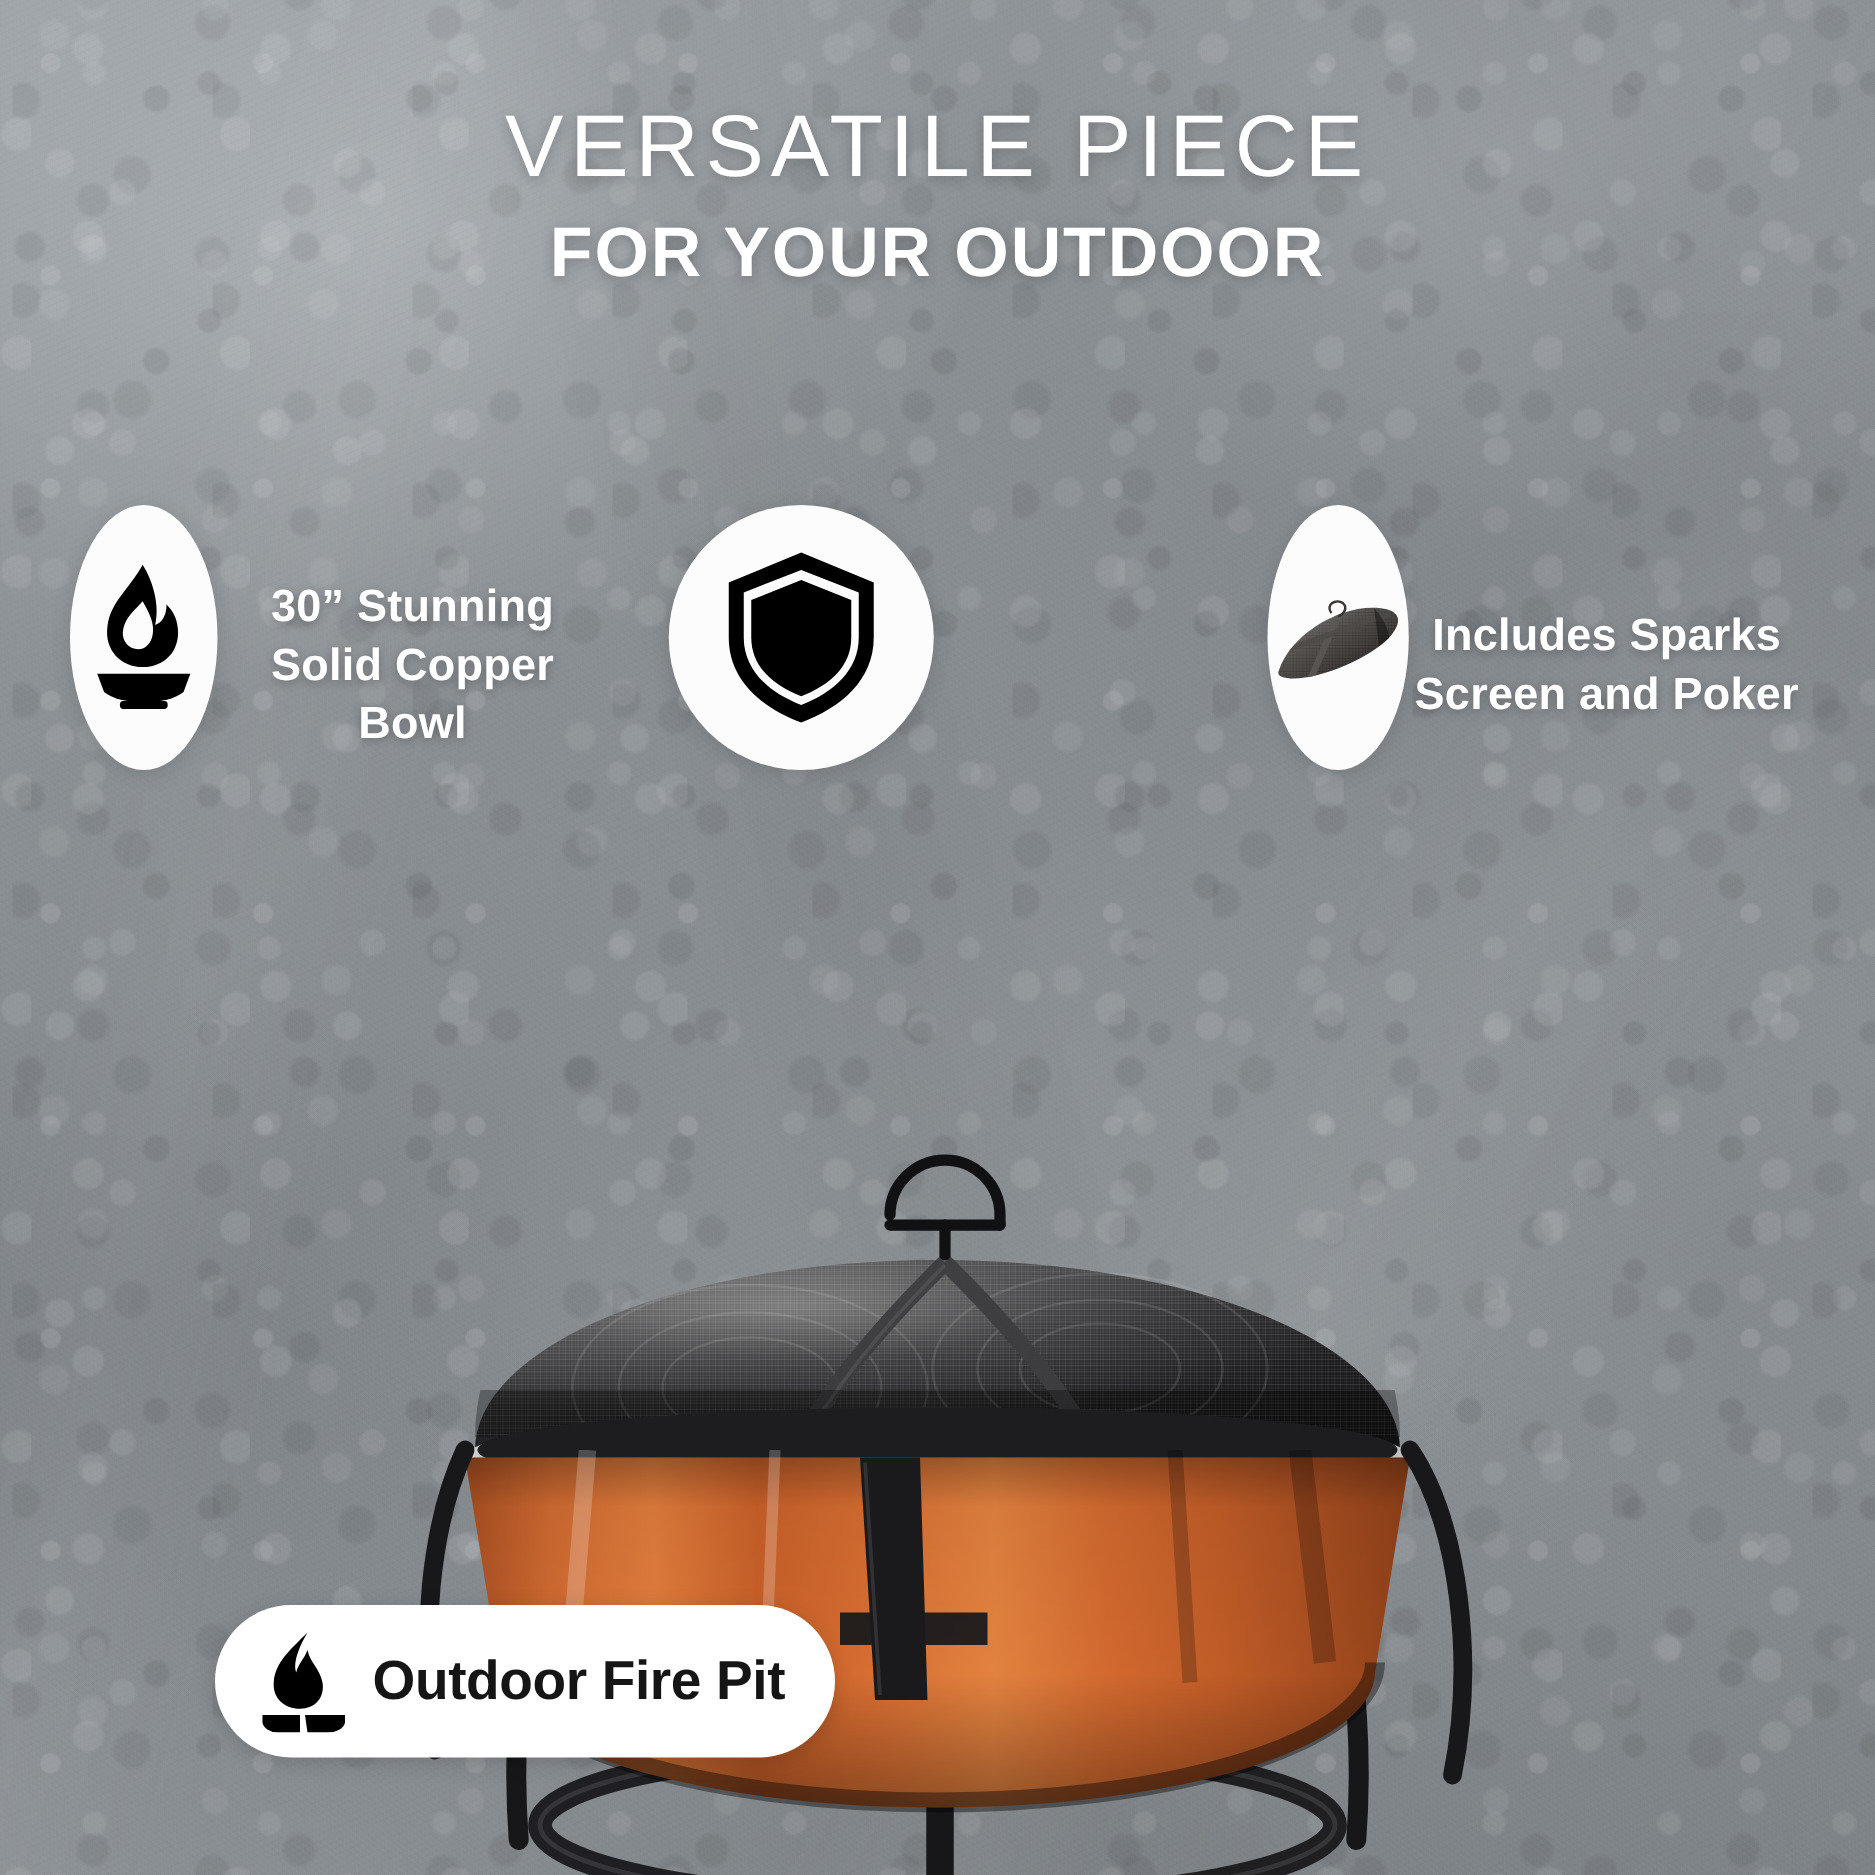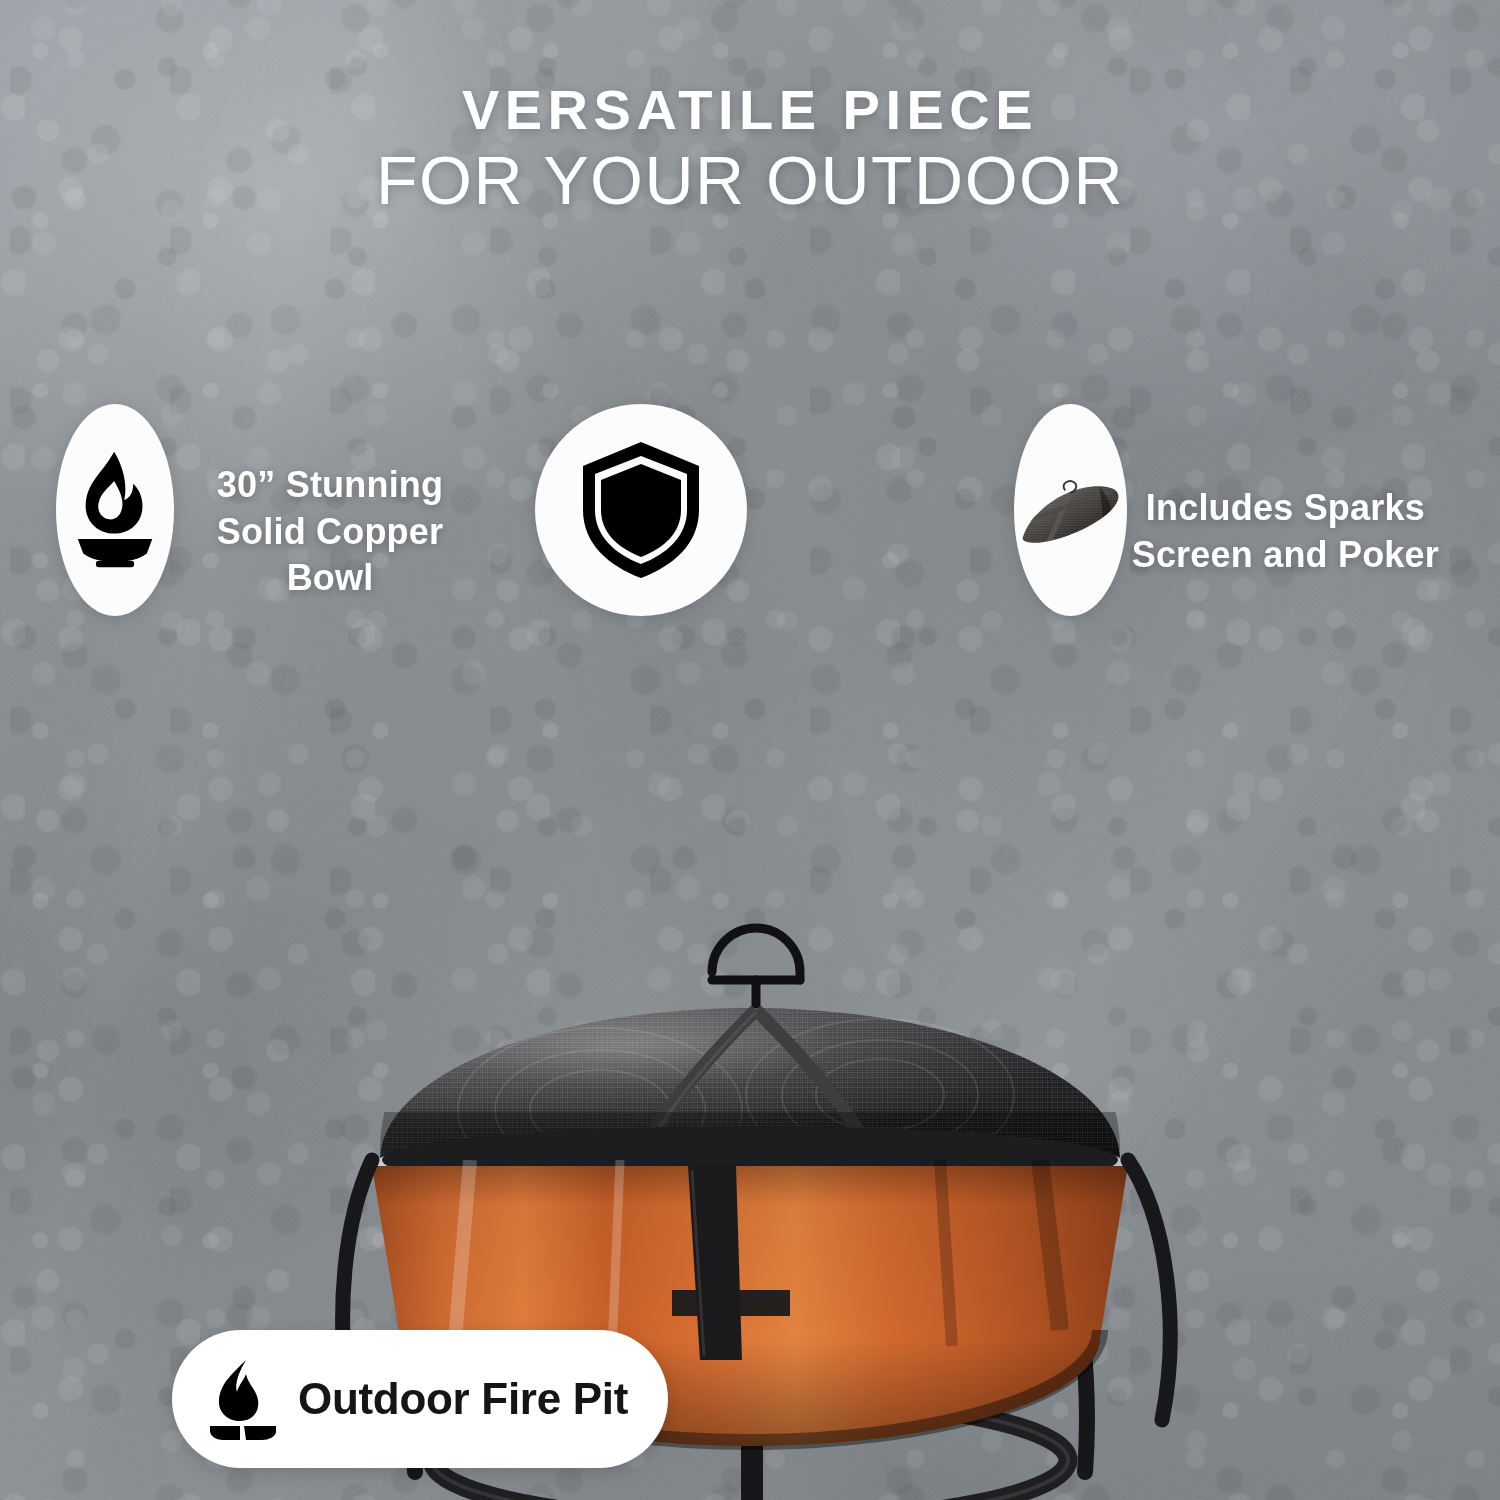--- a/index.html
+++ b/index.html
@@ -75,27 +75,27 @@
       linear-gradient(62deg,  rgba(0,0,0,0) 80%, rgba(0,0,0,.07) 87%, rgba(0,0,0,0) 94%);
   }
 
   
   .headline{
     position:absolute; top:82px; left:0; width:1500px;
     text-align:center; color:#fff;
     z-index:6;
   }
   .headline .line1{
-    font-size:56px; font-weight:700; letter-spacing:5.5px;
+    font-size:70px; font-weight:400; letter-spacing:5.5px;
     line-height:1.0; text-transform:uppercase;
     text-shadow:0 2px 10px rgba(0,0,0,.22);
   }
   .headline .line2{
-    font-size:68px; font-weight:normal; letter-spacing:1.5px;
-    line-height:1.0; margin-top:8px; text-transform:uppercase;
+    font-size:56px; font-weight:bold; letter-spacing:1.5px;
+    line-height:1.0; margin-top:22px; text-transform:uppercase;
     text-shadow:0 2px 10px rgba(0,0,0,.22);
   }
 
   
   .features{
     position:absolute; top:404px; left:56px; width:1388px;
     display:flex; justify-content:space-between; align-items:flex-start;
     z-index:6;
   }
   .feature{ width:430px; display:flex; flex-direction:row; align-items:center; }
@@ -115,22 +115,22 @@
   }
 
   
   .product{
     position:absolute; left:0; top:860px; width:1500px; height:640px;
     z-index:3; overflow:hidden;
   }
 
   
   .badge{
-    position:absolute; left:172px; top:1330px;
-    height:138px; min-width:494px;
+    position:absolute; left:172px; top:1284px;
+    height:122px; min-width:494px;
     background:#fff; border-radius:69px;
     display:flex; align-items:center; padding:0 40px 0 34px;
     z-index:9;
     box-shadow:0 4px 18px rgba(0,0,0,.16);
   }
   .badge-icon{ width:74px; height:82px; flex:0 0 auto; margin-right:18px; }
   .badge-label{
     font-size:44px; font-weight:bold; color:#151515;
     letter-spacing:-.3px; white-space:nowrap;
   }

